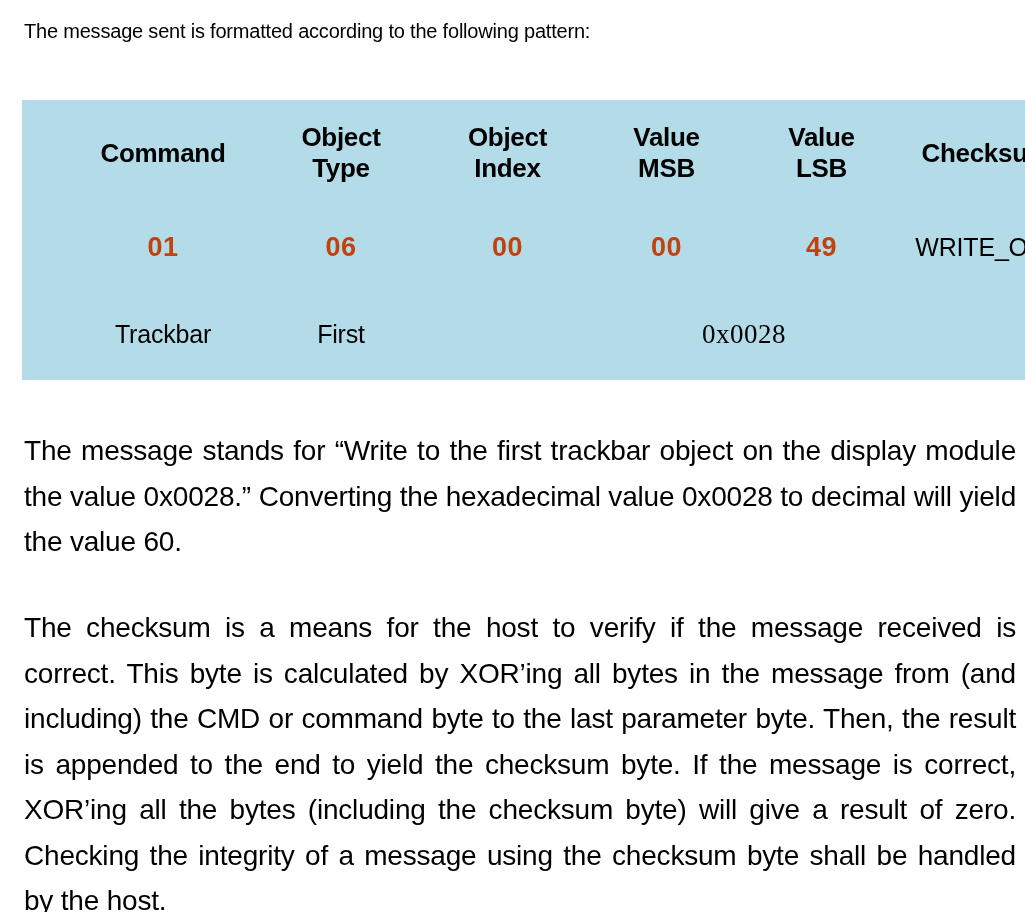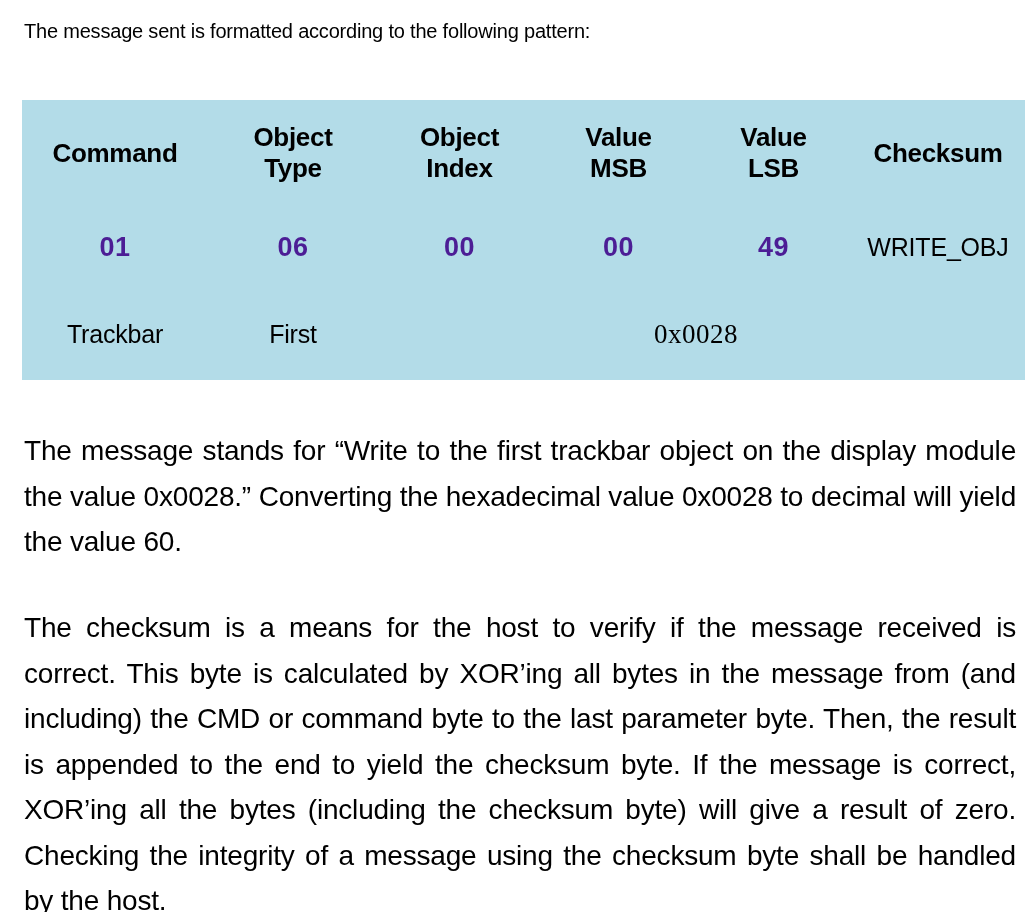--- a/index.html
+++ b/index.html
@@ -37,39 +37,40 @@
     width: 1003px;
     height: 280px;
     background: #b3dce8;
   }
   .tbl-grid {
     position: absolute;
     inset: 0;
     display: grid;
     grid-template-columns: 186px 170px 163px 155px 155px 174px;
     grid-template-rows: 106px 83px 91px;
+    padding-left: 48px;
   }
   .cell {
     display: flex;
     align-items: center;
     justify-content: center;
     text-align: center;
     box-sizing: border-box;
   }
   .hdr {
     font-weight: bold;
     font-size: 26px;
     line-height: 31px;
     letter-spacing: -0.3px;
   }
   .hdr .two-line { display: block; }
   .hex {
     font-weight: bold;
     font-size: 27px;
-    color: #4c1d95;
+    color: #c2410c;
     letter-spacing: 0.5px;
   }
   .desc {
     font-size: 25px;
     font-weight: normal;
     letter-spacing: -0.2px;
   }
   
   .merged-value {
     grid-column: 4 / span 2;

